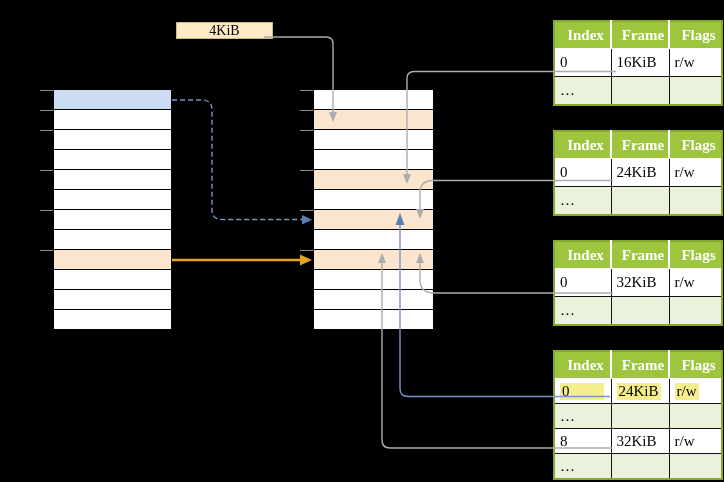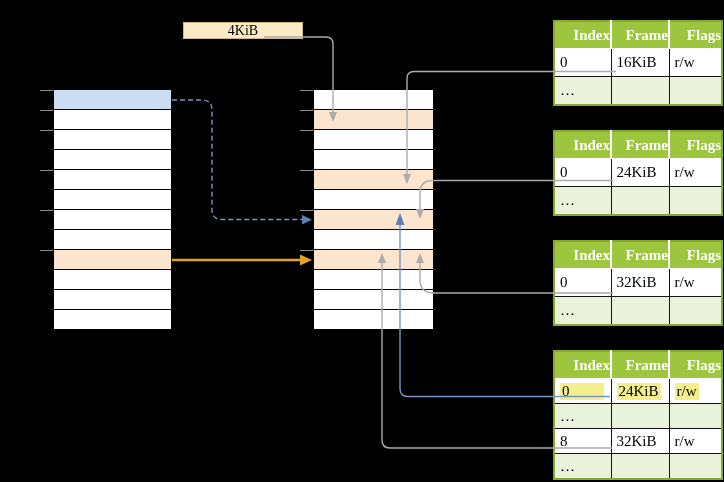--- a/index.html
+++ b/index.html
@@ -13,34 +13,34 @@
   .memcol .mrow{box-sizing:border-box;height:20px;border-bottom:1px solid #000;}
   .memcol .mrow:last-child{border-bottom:none;}
   .f-white{background:var(--cell-white);}
   .f-blue{background:var(--cell-blue);}
   .f-orange{background:var(--cell-orange);}
   .tick{position:absolute;left:-14px;width:13px;height:1.4px;background:var(--tick-gray);}
   #vcol{left:53px;top:89px;width:119px;height:242px;}
   #pcol{left:313px;top:89px;width:121px;height:242px;}
   
   .label-box{
-    position:absolute;left:183px;top:22px;width:120px;height:17px;
+    position:absolute;left:176px;top:22px;width:97px;height:17px;
     background:var(--label-box-fill);border:1px solid var(--label-box-border);
     box-sizing:border-box;text-align:center;font-size:14px;line-height:15px;color:#000;
   }
   
   table.ptable{
     position:absolute;left:553px;width:168px;border-collapse:collapse;
     border:2px solid var(--table-border-green);table-layout:fixed;
     font-size:15px;color:#000;background:var(--cell-white);
   }
   .ptable col.c-index{width:57px;} .ptable col.c-frame{width:58px;} .ptable col.c-flags{width:53px;}
   .ptable th{
     background:var(--table-header-green);color:#fff;font-weight:bold;
-    text-align:right;padding:0 0 0 6px;height:26px;border-left:2px solid #fff;
+    text-align:center;padding:0 0 0 6px;height:26px;border-left:2px solid #fff;
     border-bottom:1px solid #fff;font-size:15px;
   }
   .ptable th:first-child{border-left:none;}
   .ptable td{
     height:27px;padding:0 0 0 5px;border:1px solid #141414;vertical-align:middle;
     overflow:hidden;white-space:nowrap;
   }
   .ptable tr.s-green td{background:var(--table-row-light-green);}
   .ptable tr.s-white td{background:var(--cell-white);}
   .hlspan{background:var(--highlight-yellow);padding:0 2px;display:inline-block;min-width:1em;}

